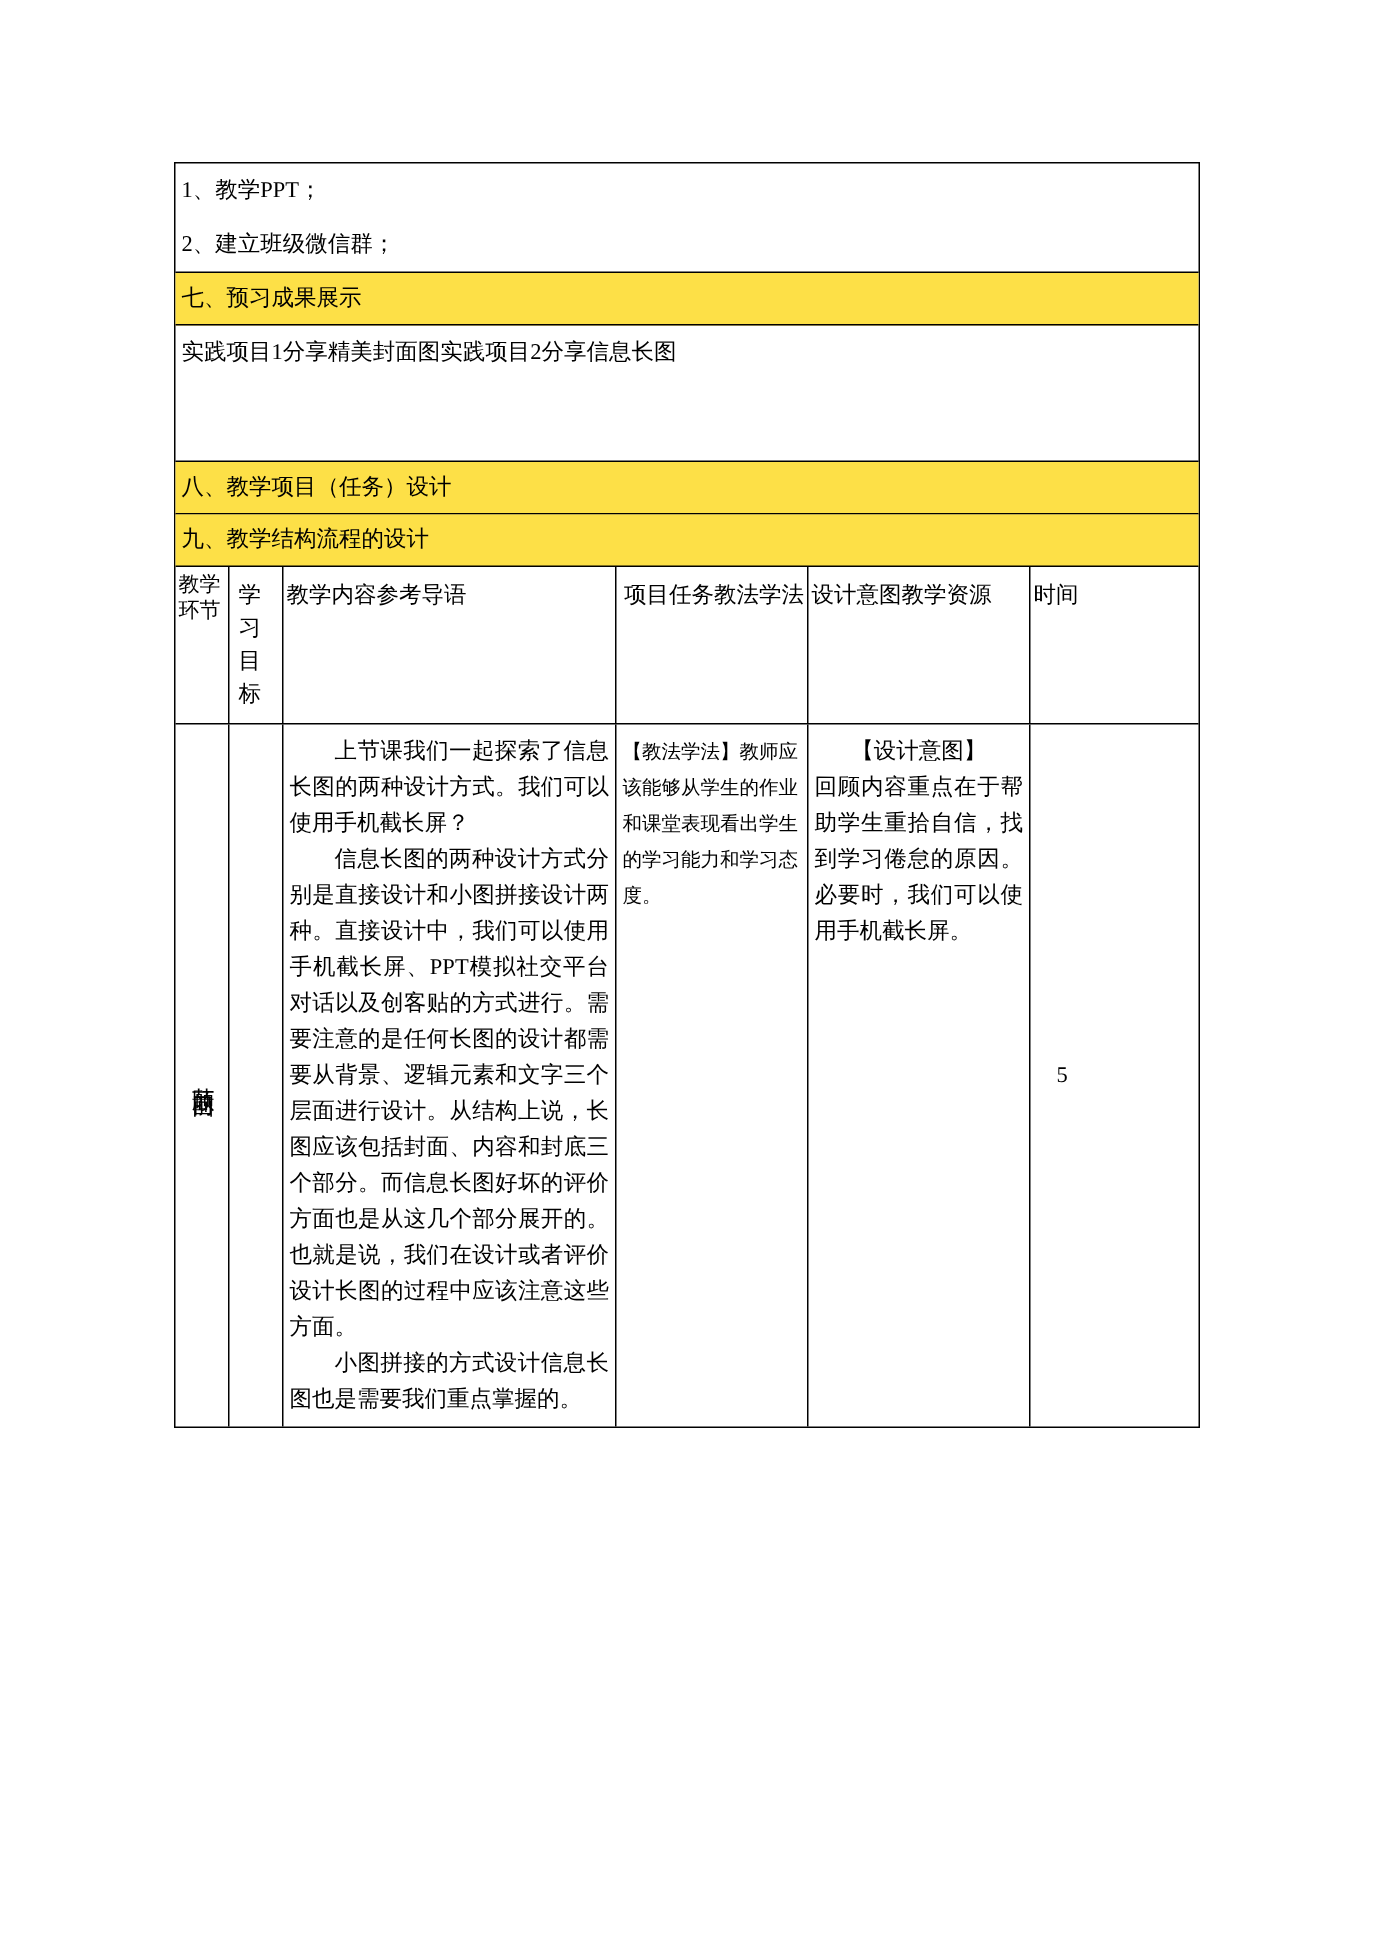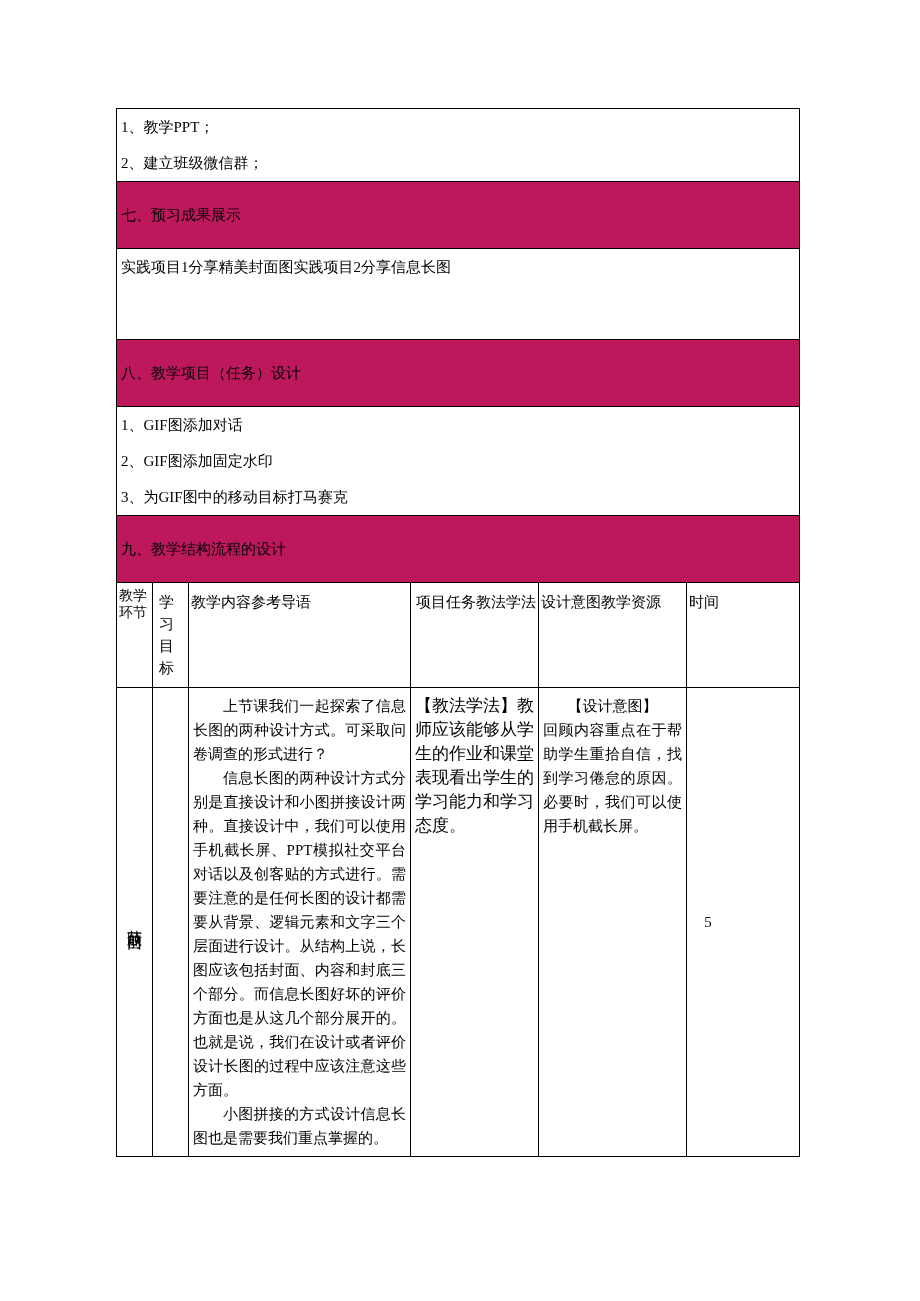--- a/index.html
+++ b/index.html
@@ -3,21 +3,21 @@
 <meta charset="utf-8">
 <style>
 html,body{margin:0;padding:0;background:#fff;font-family:"Songti SC","SimSun","宋体",serif;color:#000}
 .page{width:920px;min-height:1301px;padding:108px 116px 0 116px;box-sizing:border-box}
 .outer{border:1px solid #000;width:684px;box-sizing:border-box}
 .row{border-bottom:1px solid #000;box-sizing:border-box}
 .row:last-child{border-bottom:none}
 .textcell{padding:6px 4px;font-size:15px;line-height:24px}
 .textcell p{margin:0 0 12px 0}
 .textcell p:last-child{margin-bottom:0}
-.header{background:#be185d;font-size:15px;line-height:26px;padding:20px 4px}
+.header{background:#fde047;font-size:15px;line-height:26px;padding:4px 4px}
 .grid{display:flex;width:100%}
 .col{border-right:1px solid #000;box-sizing:border-box}
 .col:last-child{border-right:none}
 .th{font-size:15px;text-align:left;padding:8px 2px;line-height:22px}
 .th-multi{font-size:15px;text-align:left;padding:8px 2px 8px 6px;line-height:22px}
 .vert{font-size:15px;text-align:center;writing-mode:vertical-rl;display:flex;align-items:center;justify-content:center}
 .c1{width:36px}
 .c2{width:36px}
 .c3{width:222px}
 .c4{width:128px}
@@ -25,64 +25,59 @@
 .c6{width:42px}
 
 
 .body-cell{font-size:15px;line-height:24px;padding:6px 4px;text-align:justify}
 .body-cell p{margin:0}
 .indent{text-indent:2em}
 .center{text-align:center}
 .time{font-size:15px;display:flex;align-items:center;justify-content:center}
 .big-row .col{min-height:400px}
 .intent-cell{font-size:15px;line-height:24px;padding:6px 4px}
-.method-cell{font-size:17px;line-height:24px;padding:6px 4px}
+.method-cell{font-size:13px;line-height:24px;padding:6px 4px}
 </style>
 </head>
 <body>
 
 <div class="page">
   <div class="outer">
 
     <div class="row textcell">
       <p>1、教学PPT；</p>
       <p>2、建立班级微信群；</p>
     </div>
 
     <div class="row header">七、预习成果展示</div>
 
     <div class="row textcell" style="padding-bottom:60px">实践项目1分享精美封面图实践项目2分享信息长图</div>
 
     <div class="row header">八、教学项目（任务）设计</div>
 
-    <div class="row textcell">
-      <p>1、GIF图添加对话</p>
-      <p>2、GIF图添加固定水印</p>
-      <p style="margin-bottom:0">3、为GIF图中的移动目标打马赛克</p>
-    </div>
 
     <div class="row header">九、教学结构流程的设计</div>
 
     <div class="row grid">
       <div class="col c1 th" style="padding:4px 2px;line-height:17px;font-size:14px">教学环节</div>
       <div class="col c2 th-multi">
         <div>学习</div>
         <div>目标</div>
       </div>
       <div class="col c3 th">教学内容参考导语</div>
       <div class="col c4 th" style="text-align:right;padding-left:4px">项目任务教法学法</div>
       <div class="col c5 th">设计意图教学资源</div>
       <div class="col c6 th">时间</div>
     </div>
 
     <div class="row grid big-row">
       <div class="col c1 vert" style="line-height:20px;letter-spacing:2px">节顾前回</div>
       <div class="col c2"></div>
       <div class="col c3 body-cell">
-        <p class="indent">上节课我们一起探索了信息长图的两种设计方式。可采取问卷调查的形式进行？</p>
+        <p class="indent">上节课我们一起探索了信息长图的两种设计方式。我们可以使用手机截长屏？</p>
         <p class="indent">信息长图的两种设计方式分别是直接设计和小图拼接设计两种。直接设计中，我们可以使用手机截长屏、PPT模拟社交平台对话以及创客贴的方式进行。需要注意的是任何长图的设计都需要从背景、逻辑元素和文字三个层面进行设计。从结构上说，长图应该包括封面、内容和封底三个部分。而信息长图好坏的评价方面也是从这几个部分展开的。也就是说，我们在设计或者评价设计长图的过程中应该注意这些方面。</p>
         <p class="indent">小图拼接的方式设计信息长图也是需要我们重点掌握的。</p>
       </div>
       <div class="col c4 method-cell">【教法学法】教师应该能够从学生的作业和课堂表现看出学生的学习能力和学习态度。</div>
       <div class="col c5 intent-cell">
         <div class="center">【设计意图】</div>
         <div style="text-align:justify">回顾内容重点在于帮助学生重拾自信，找到学习倦怠的原因。必要时，我们可以使用手机截长屏。</div>
       </div>
       <div class="col c6 time">5</div>
     </div>

